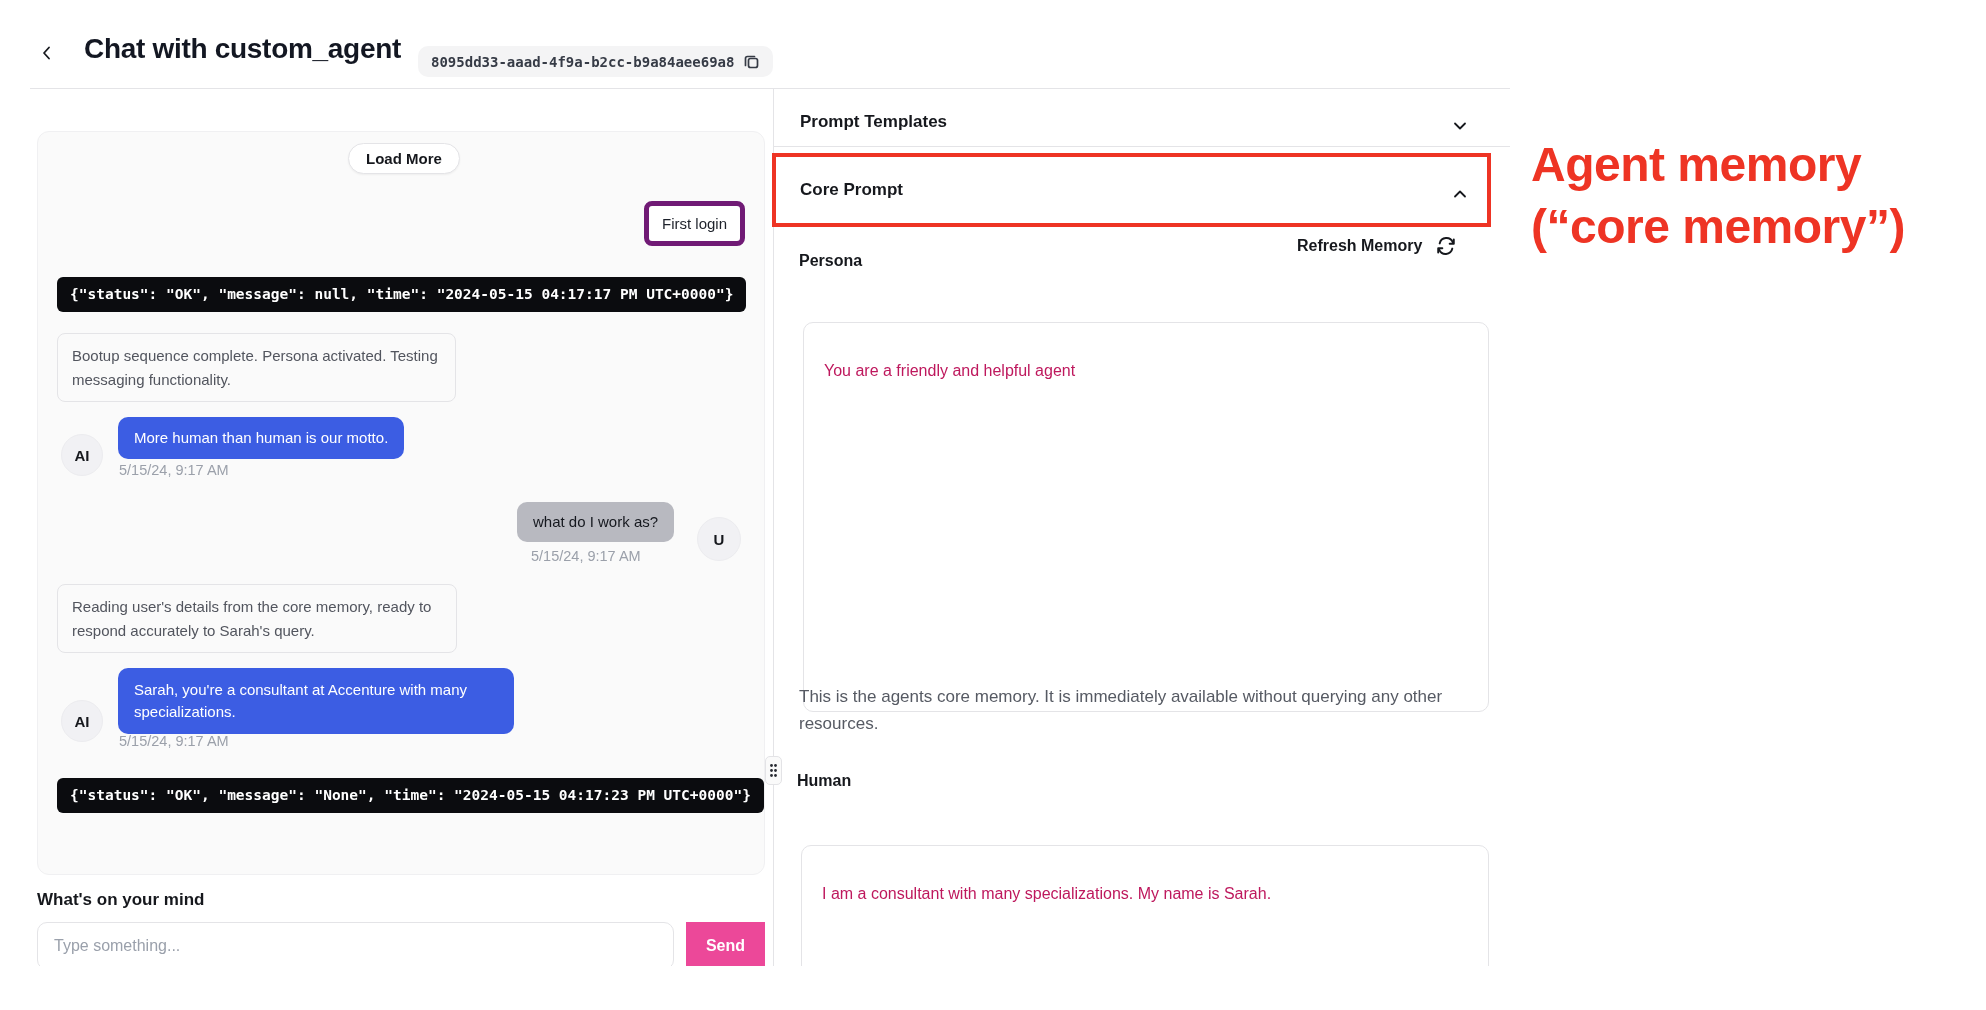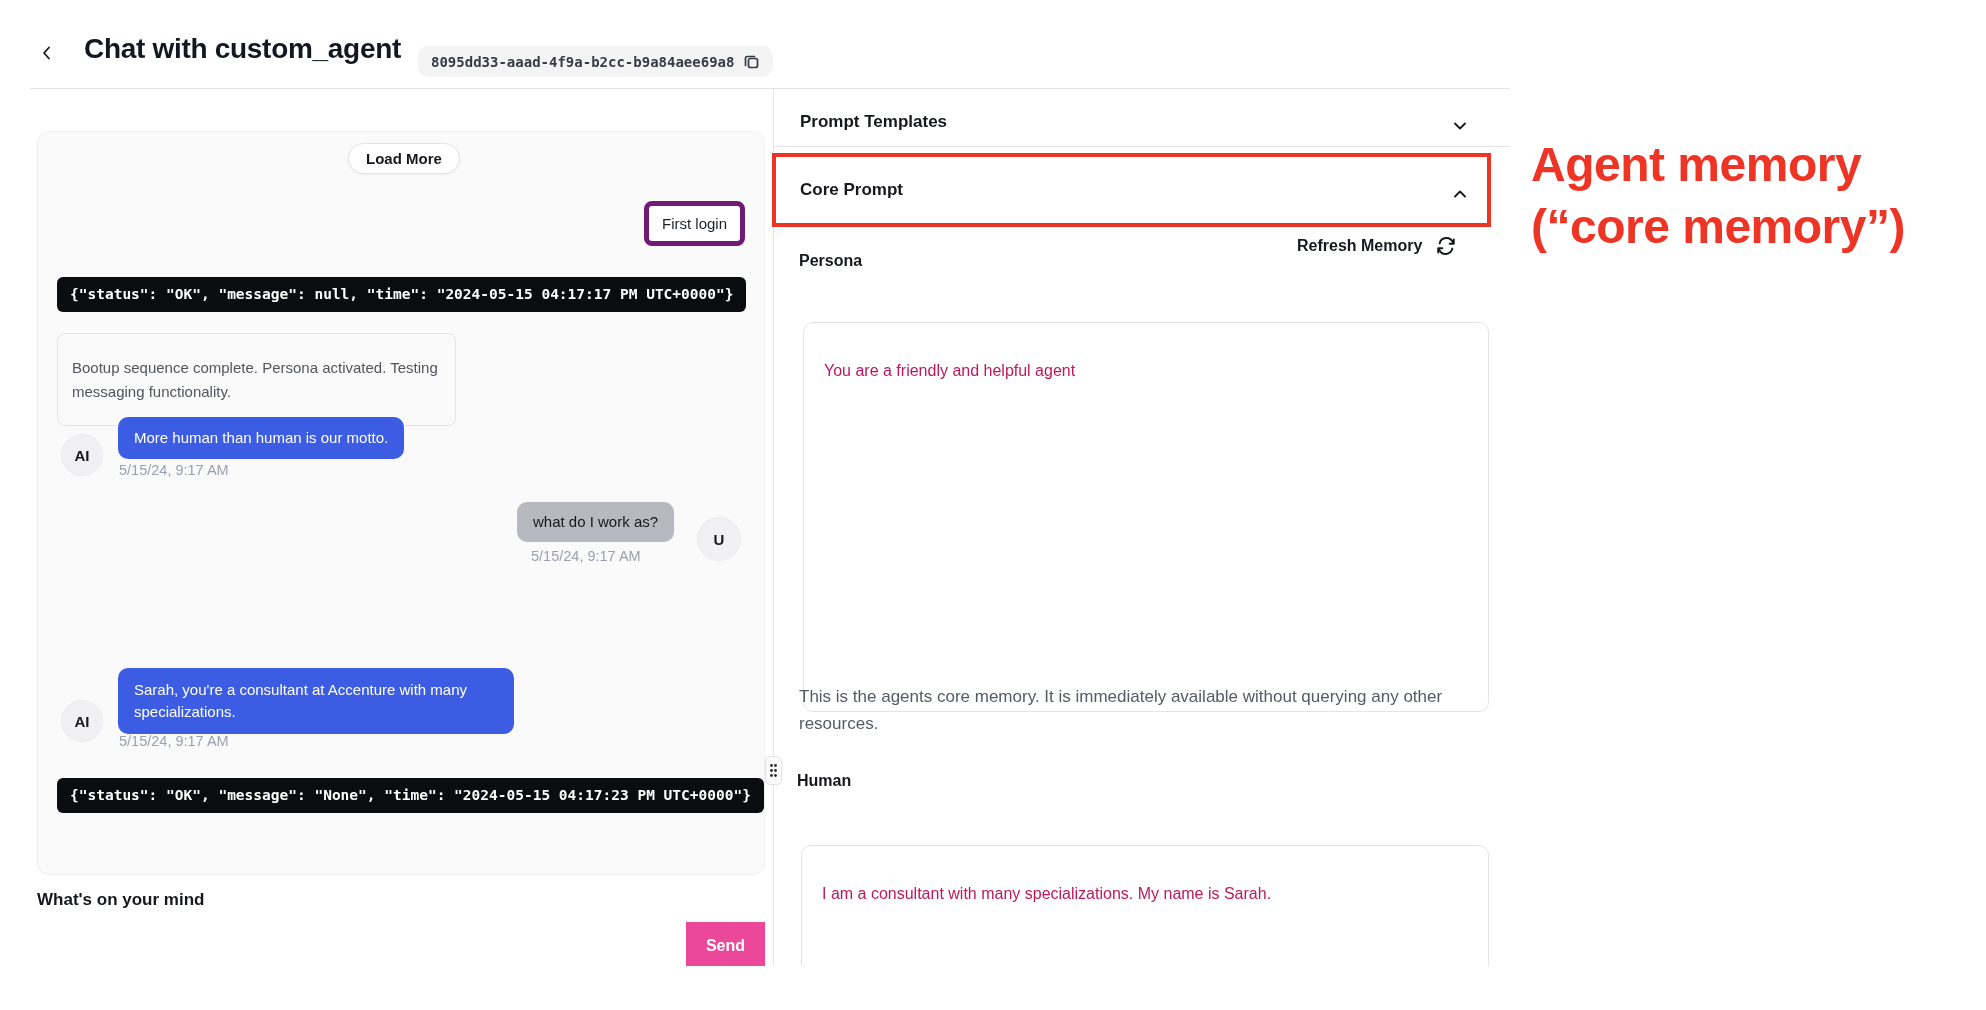--- a/index.html
+++ b/index.html
@@ -36,21 +36,21 @@
     background:#fff; border:5px solid #701a75; border-radius:8px;
     font-size:15px; font-weight:500; color:#1d212a;
   }
   .msg-json {
     position:absolute; left:19px; height:35px; line-height:35px; padding:0 13px;
     background:#0b0c0f; color:#fff; border-radius:6px;
     font-family:"DejaVu Sans Mono", monospace; font-size:14.5px; font-weight:700;
     white-space:nowrap; width:max-content;
   }
   .msg-system {
-    position:absolute; left:19px; padding:22px 14px;
+    position:absolute; left:19px; padding:10px 14px;
     border:1px solid #e4e4e7; border-radius:8px;
     font-size:15px; line-height:23.5px; color:#52555e; background:#fafafa;
   }
   .avatar {
     position:absolute; width:42px; height:42px; border-radius:50%;
     background:#f1f1f4; border:1px solid #ececef; display:flex; align-items:center; justify-content:center;
     font-size:15px; font-weight:600; color:#16181d;
   }
   .bubble-ai {
     position:absolute; padding:10px 16px; border-radius:10px;
@@ -147,20 +147,21 @@
     <div class="msg-system" style="top:201px; width:399px;">Bootup sequence complete. Persona activated. Testing messaging functionality.</div>
 
     <div class="avatar" style="left:23px; top:302px;">AI</div>
     <div class="bubble-ai" style="left:80px; top:285px;">More human than human is our motto.</div>
     <div class="ts" style="left:81px; top:330px;">5/15/24, 9:17 AM</div>
 
     <div class="bubble-user" style="left:479px; top:370px;">what do I work as?</div>
     <div class="avatar" style="left:659px; top:385px; width:44px; height:44px;">U</div>
     <div class="ts" style="left:493px; top:416px;">5/15/24, 9:17 AM</div>
 
+    <div class="msg-system" style="top:452px; width:400px;">Reading user's details from the core memory, ready to respond accurately to Sarah's query.</div>
 
     <div class="avatar" style="left:23px; top:568px;">AI</div>
     <div class="bubble-ai" style="left:80px; top:536px; width:396px; padding:11px 16px;">Sarah, you're a consultant at Accenture with many specializations.</div>
     <div class="ts" style="left:81px; top:601px;">5/15/24, 9:17 AM</div>
 
     <div class="msg-json" style="top:646px;">{"status": "OK", "message": "None", "time": "2024-05-15 04:17:23 PM UTC+0000"}</div>
   </div>
 
   <div class="abs grip">
     <span>
@@ -169,20 +170,21 @@
           <circle cx="6.5" cy="2.5" r="1.4" fill="#282b33"></circle>
         <circle cx="2.5" cy="7.5" r="1.4" fill="#282b33"></circle>
           <circle cx="6.5" cy="7.5" r="1.4" fill="#282b33"></circle>
         <circle cx="2.5" cy="12.5" r="1.4" fill="#282b33"></circle>
           <circle cx="6.5" cy="12.5" r="1.4" fill="#282b33"></circle>
       </svg>
     </span>
   </div>
 
   <div class="abs composer-label">What's on your mind</div>
+  <input class="abs composer-input" type="text" placeholder="Type something..." style="">
   <button class="abs send-btn">Send</button>
 
   <div class="abs section-header pt-label">Prompt Templates</div>
   <div class="abs chev chev-down">
     <svg width="16" height="16" viewBox="0 0 16 16">
         <polyline points="3,5.5 8,10.5 13,5.5" fill="none" stroke="#16181d" stroke-width="1.8" stroke-linecap="round" stroke-linejoin="round"></polyline>
       </svg>
   </div>
   <div class="abs pt-divider"></div>
 

